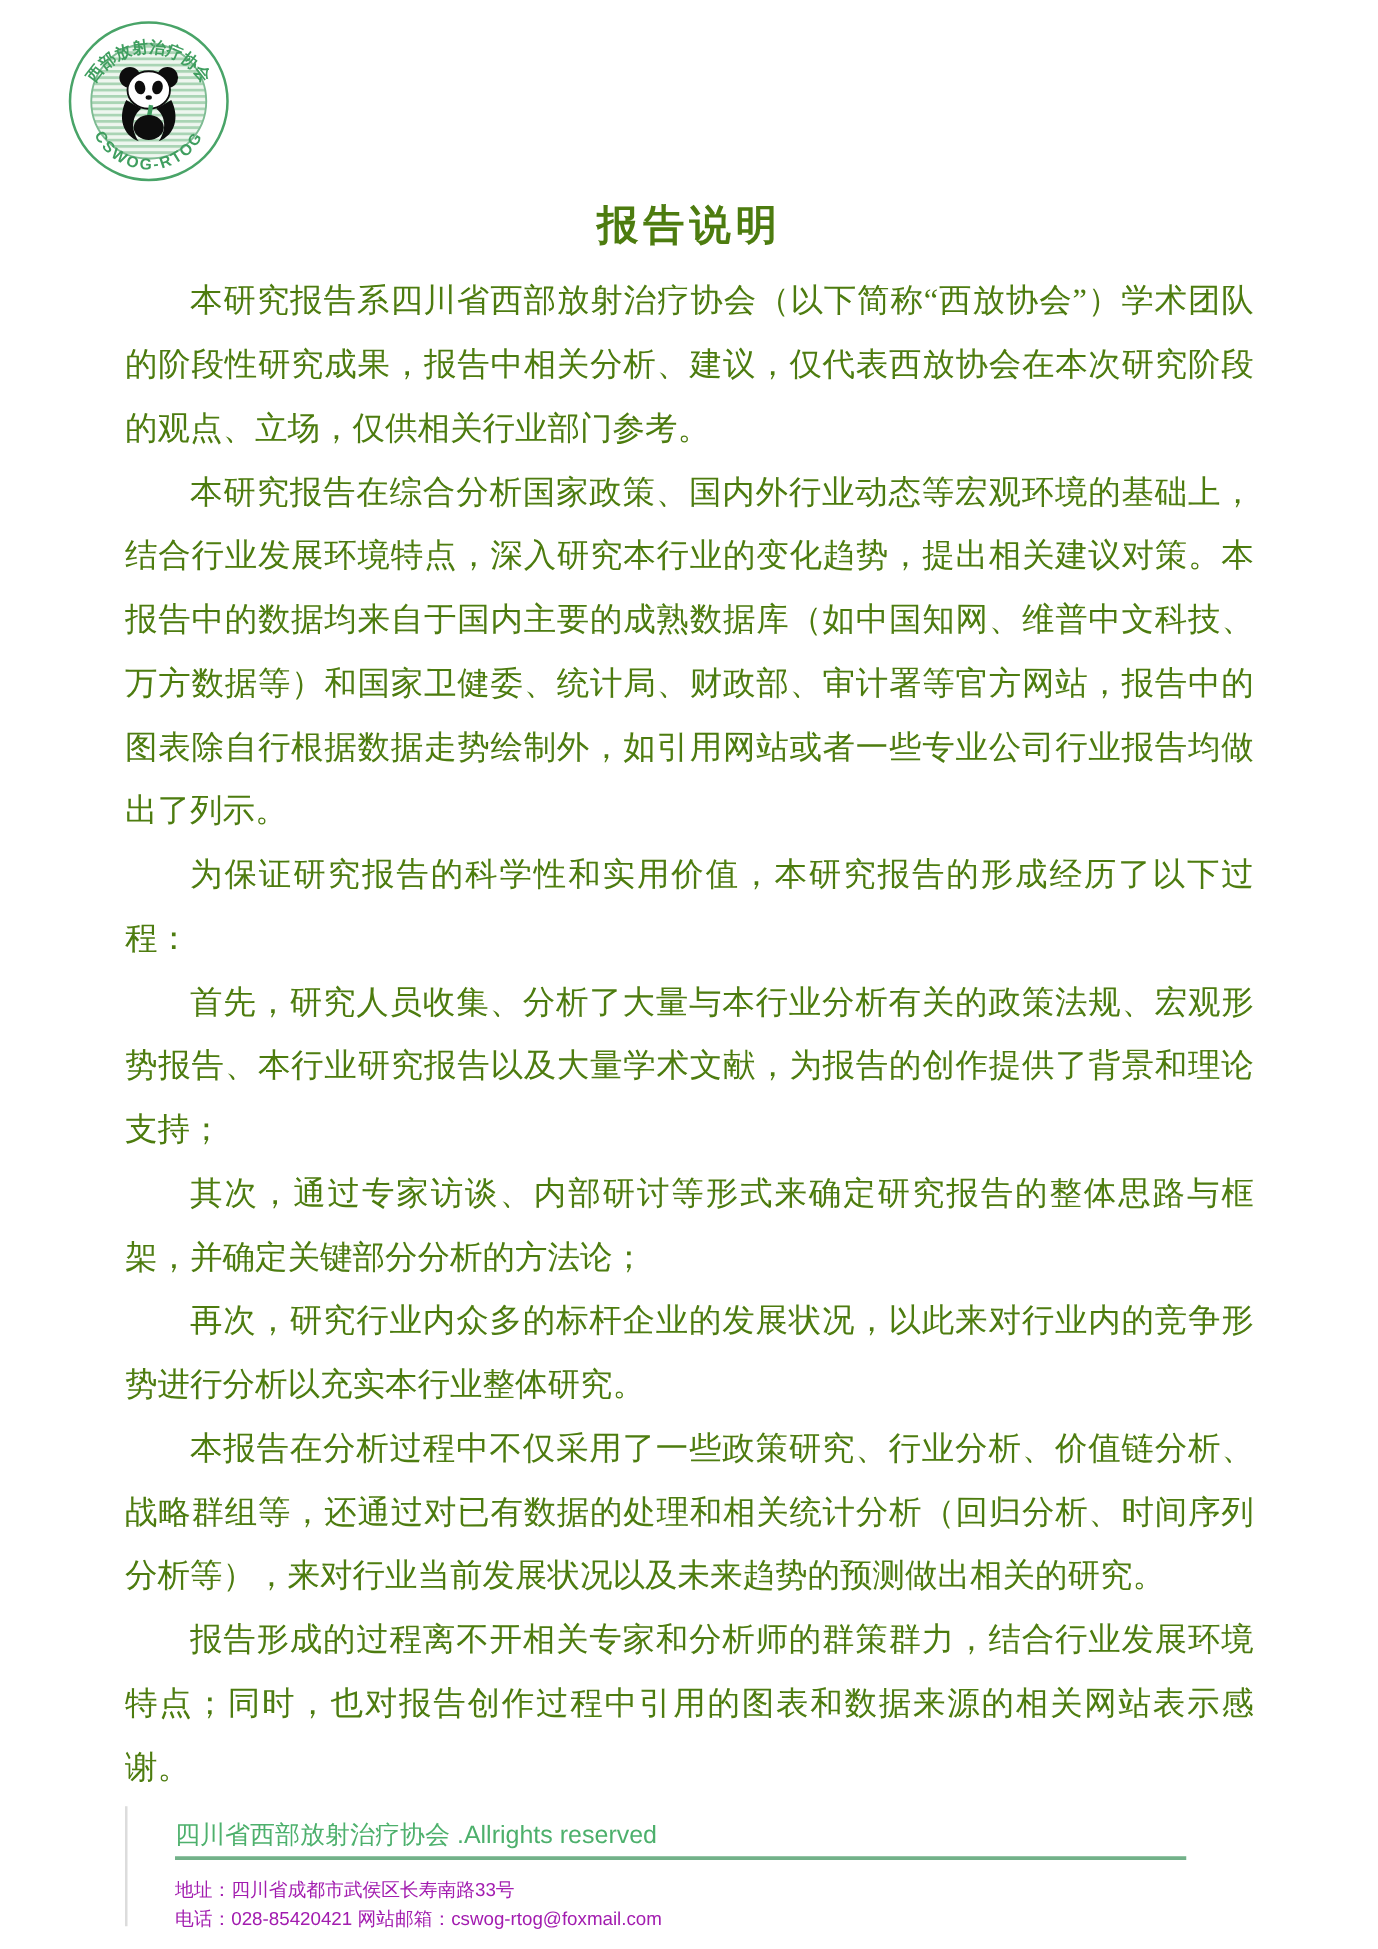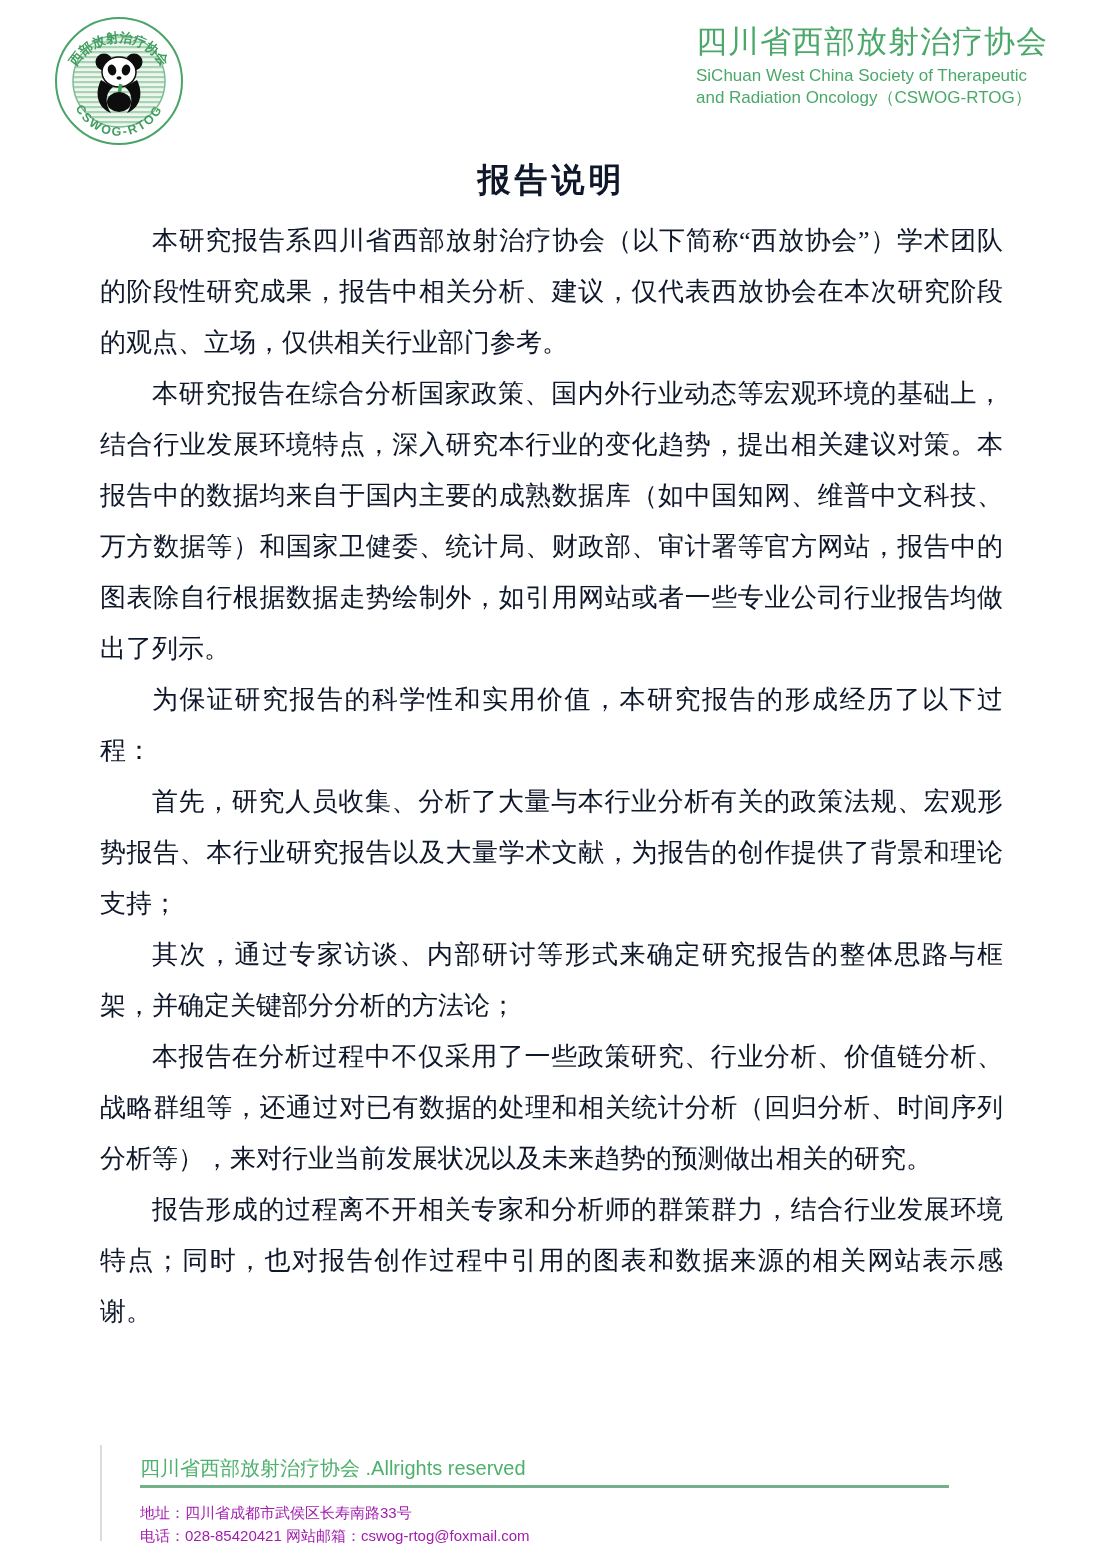--- a/index.html
+++ b/index.html
@@ -42,21 +42,21 @@
     margin-top: 3px;
     white-space: nowrap;
   }
 
   
   .content {
     position: absolute;
     top: 158px;
     left: 100px;
     width: 903px;
-    color: #0f172a;
+    color: #4d7c0f;
   }
   .doc-title {
     font-family: "DejaVu Serif", serif;
     font-size: 33px;
     font-weight: bold;
     text-align: center;
     margin: 0 0 12px 0;
     letter-spacing: 4px;
   }
   .content p {
@@ -128,35 +128,29 @@
       <ellipse cx="65" cy="86" rx="12" ry="10" fill="#0d0d0d"></ellipse>
     </g>
     <text font-size="13" font-weight="bold" fill="#3f9e5f" font-family="Liberation Sans, sans-serif">
       <textPath href="#arcTop" startOffset="50%" text-anchor="middle">西部放射治疗协会</textPath>
     </text>
     <text font-size="12.5" font-weight="bold" fill="#3f9e5f" letter-spacing="2" font-family="Liberation Sans, sans-serif">
       <textPath href="#arcBottom" startOffset="50%" text-anchor="middle">CSWOG-RTOG</textPath>
     </text>
   </svg>
 
-  <div class="org-block">
-    <div class="org-cn">四川省西部放射治疗协会</div>
-    <div class="org-en">
-      <div>SiChuan West China Society of Therapeutic</div>
-      <div>and Radiation Oncology（CSWOG-RTOG）</div>
-    </div>
-  </div>
 
   <div class="content">
     <h1 class="doc-title">报告说明</h1>
     <p>本研究报告系四川省西部放射治疗协会（以下简称“西放协会”）学术团队的阶段性研究成果，报告中相关分析、建议，仅代表西放协会在本次研究阶段的观点、立场，仅供相关行业部门参考。</p>
     <p>本研究报告在综合分析国家政策、国内外行业动态等宏观环境的基础上，结合行业发展环境特点，深入研究本行业的变化趋势，提出相关建议对策。本报告中的数据均来自于国内主要的成熟数据库（如中国知网、维普中文科技、万方数据等）和国家卫健委、统计局、财政部、审计署等官方网站，报告中的图表除自行根据数据走势绘制外，如引用网站或者一些专业公司行业报告均做出了列示。</p>
     <p>为保证研究报告的科学性和实用价值，本研究报告的形成经历了以下过程：</p>
     <p>首先，研究人员收集、分析了大量与本行业分析有关的政策法规、宏观形势报告、本行业研究报告以及大量学术文献，为报告的创作提供了背景和理论支持；</p>
     <p>其次，通过专家访谈、内部研讨等形式来确定研究报告的整体思路与框架，并确定关键部分分析的方法论；</p>
+    <p>再次，研究行业内众多的标杆企业的发展状况，以此来对行业内的竞争形势进行分析以充实本行业整体研究。</p>
     <p>本报告在分析过程中不仅采用了一些政策研究、行业分析、价值链分析、战略群组等，还通过对已有数据的处理和相关统计分析（回归分析、时间序列分析等），来对行业当前发展状况以及未来趋势的预测做出相关的研究。</p>
     <p>报告形成的过程离不开相关专家和分析师的群策群力，结合行业发展环境特点；同时，也对报告创作过程中引用的图表和数据来源的相关网站表示感谢。</p>
   </div>
 
   <div class="footer">
     <div class="footer-title">四川省西部放射治疗协会 .Allrights reserved</div>
     <hr class="footer-divider">
     <div class="footer-line">地址：四川省成都市武侯区长寿南路33号</div>
     <div class="footer-line">电话：028-85420421  网站邮箱：cswog-rtog@foxmail.com</div>
   </div>

